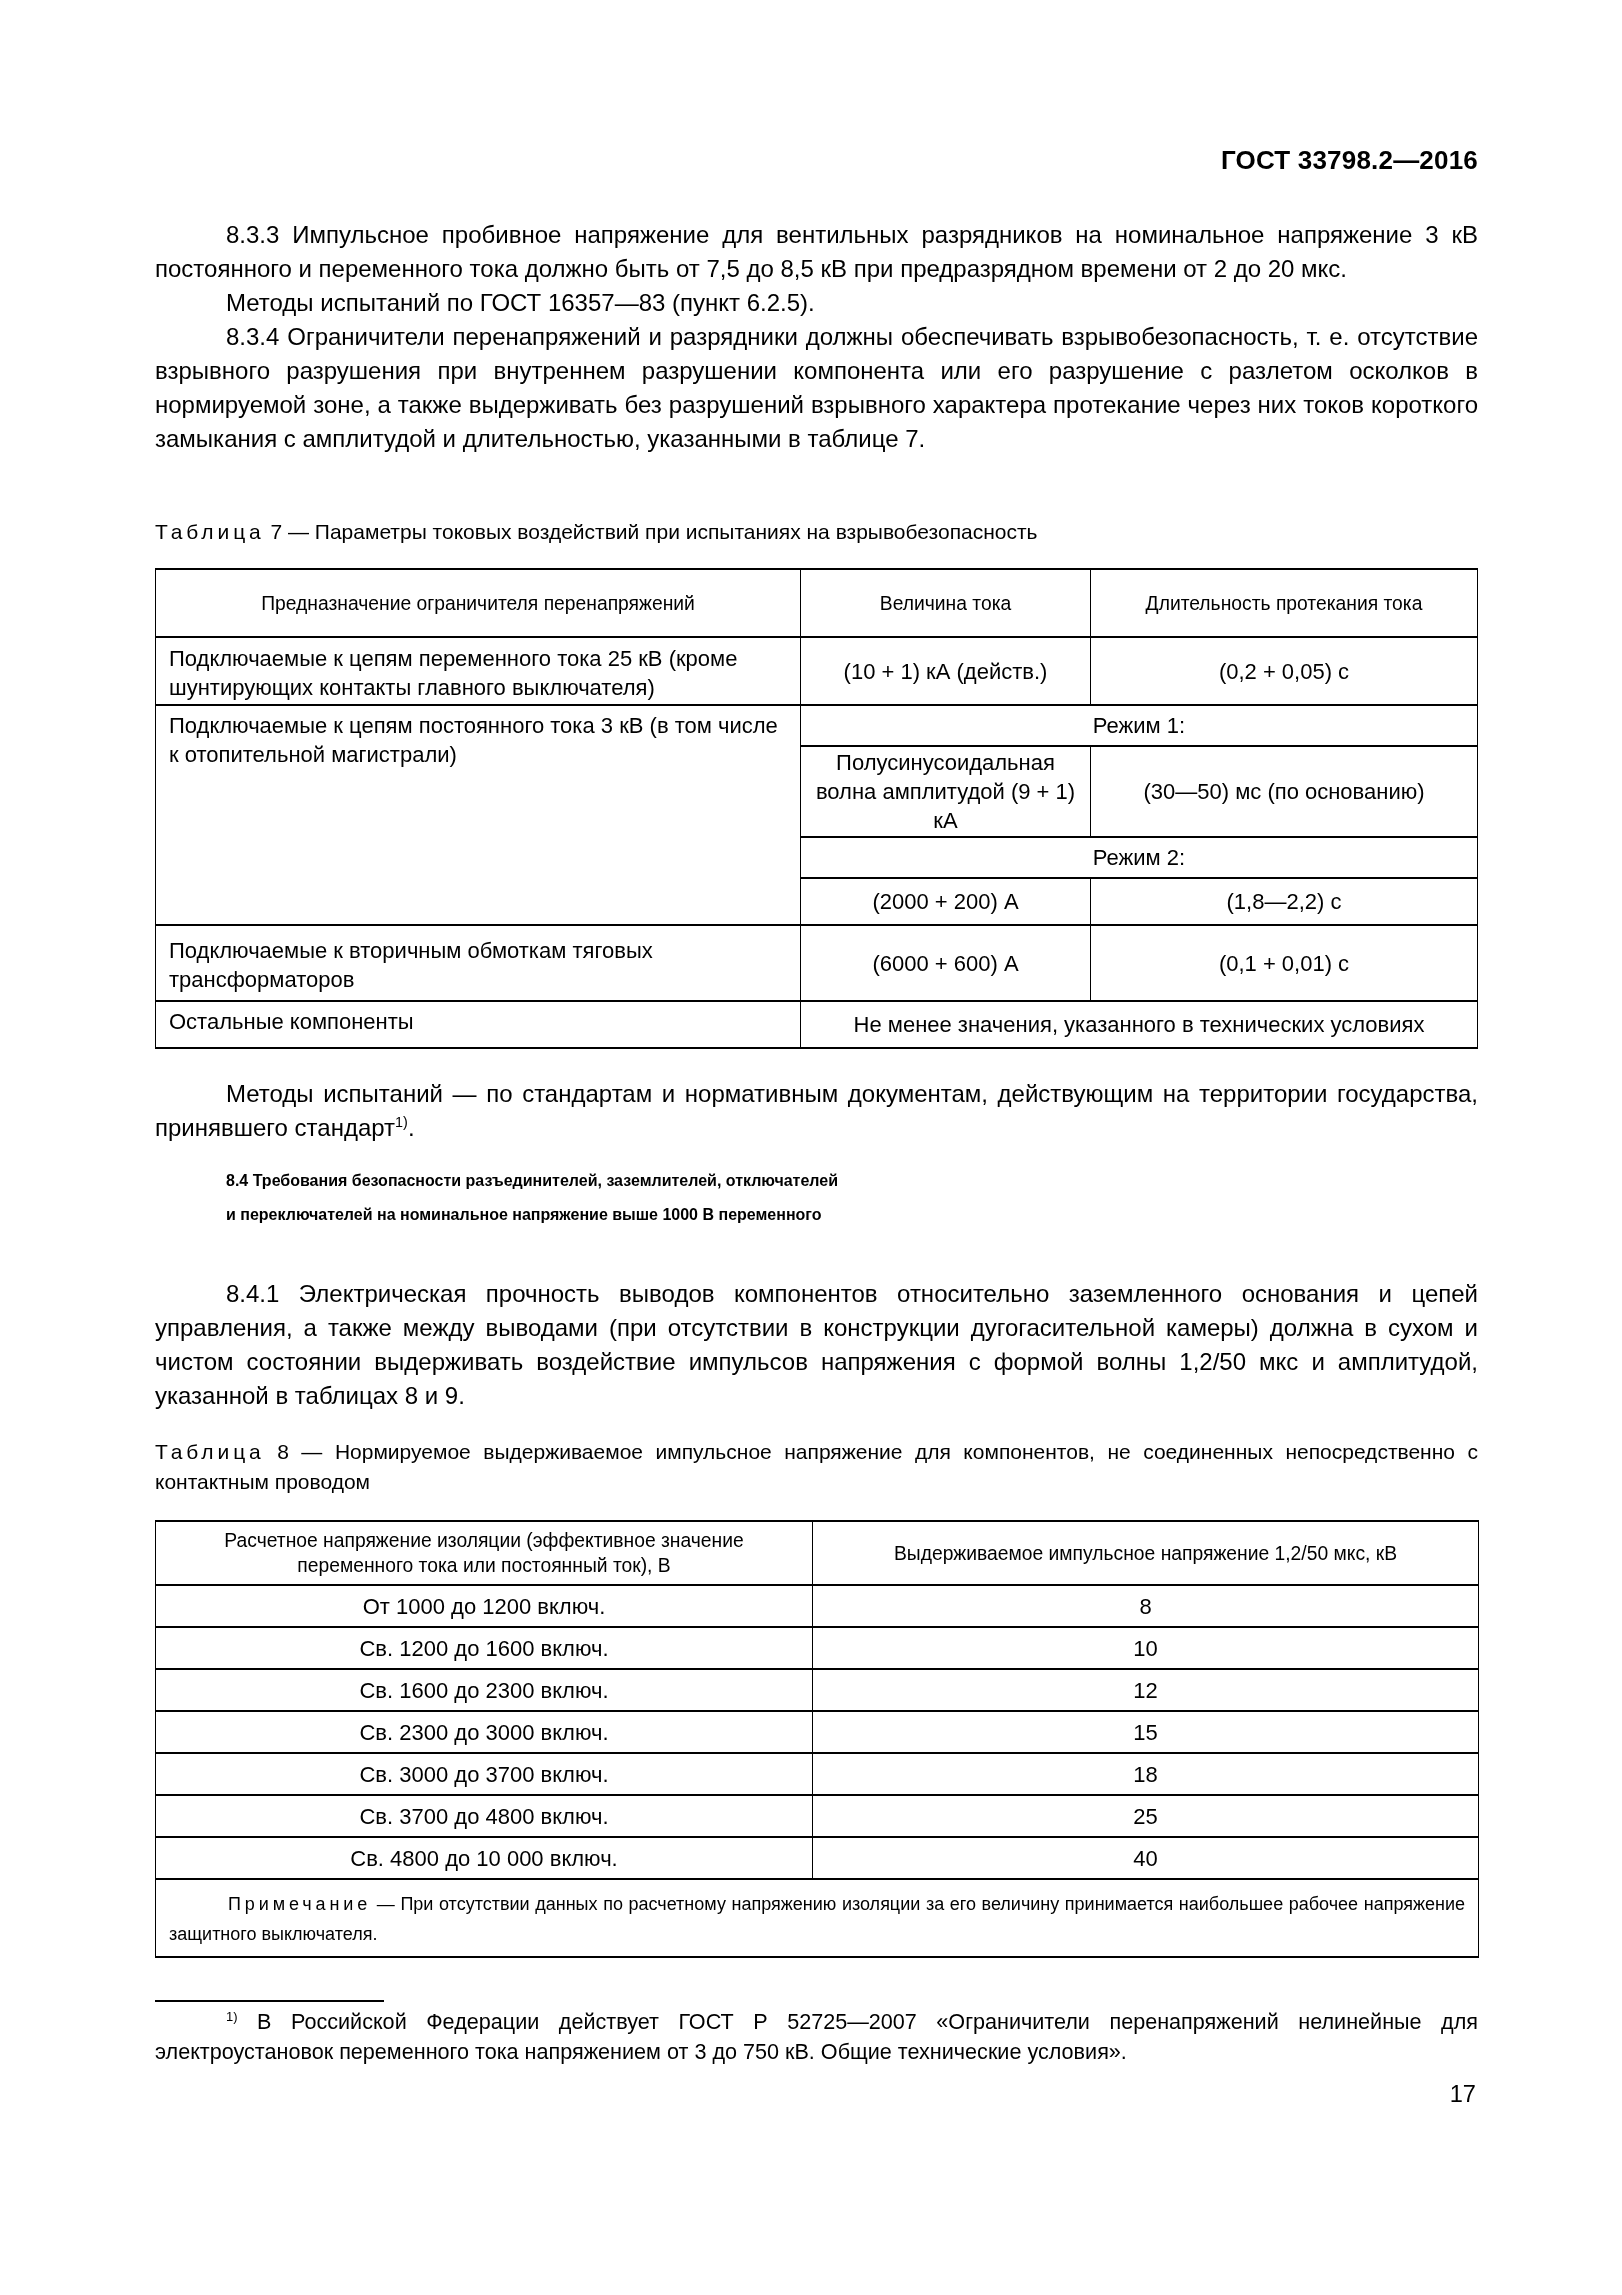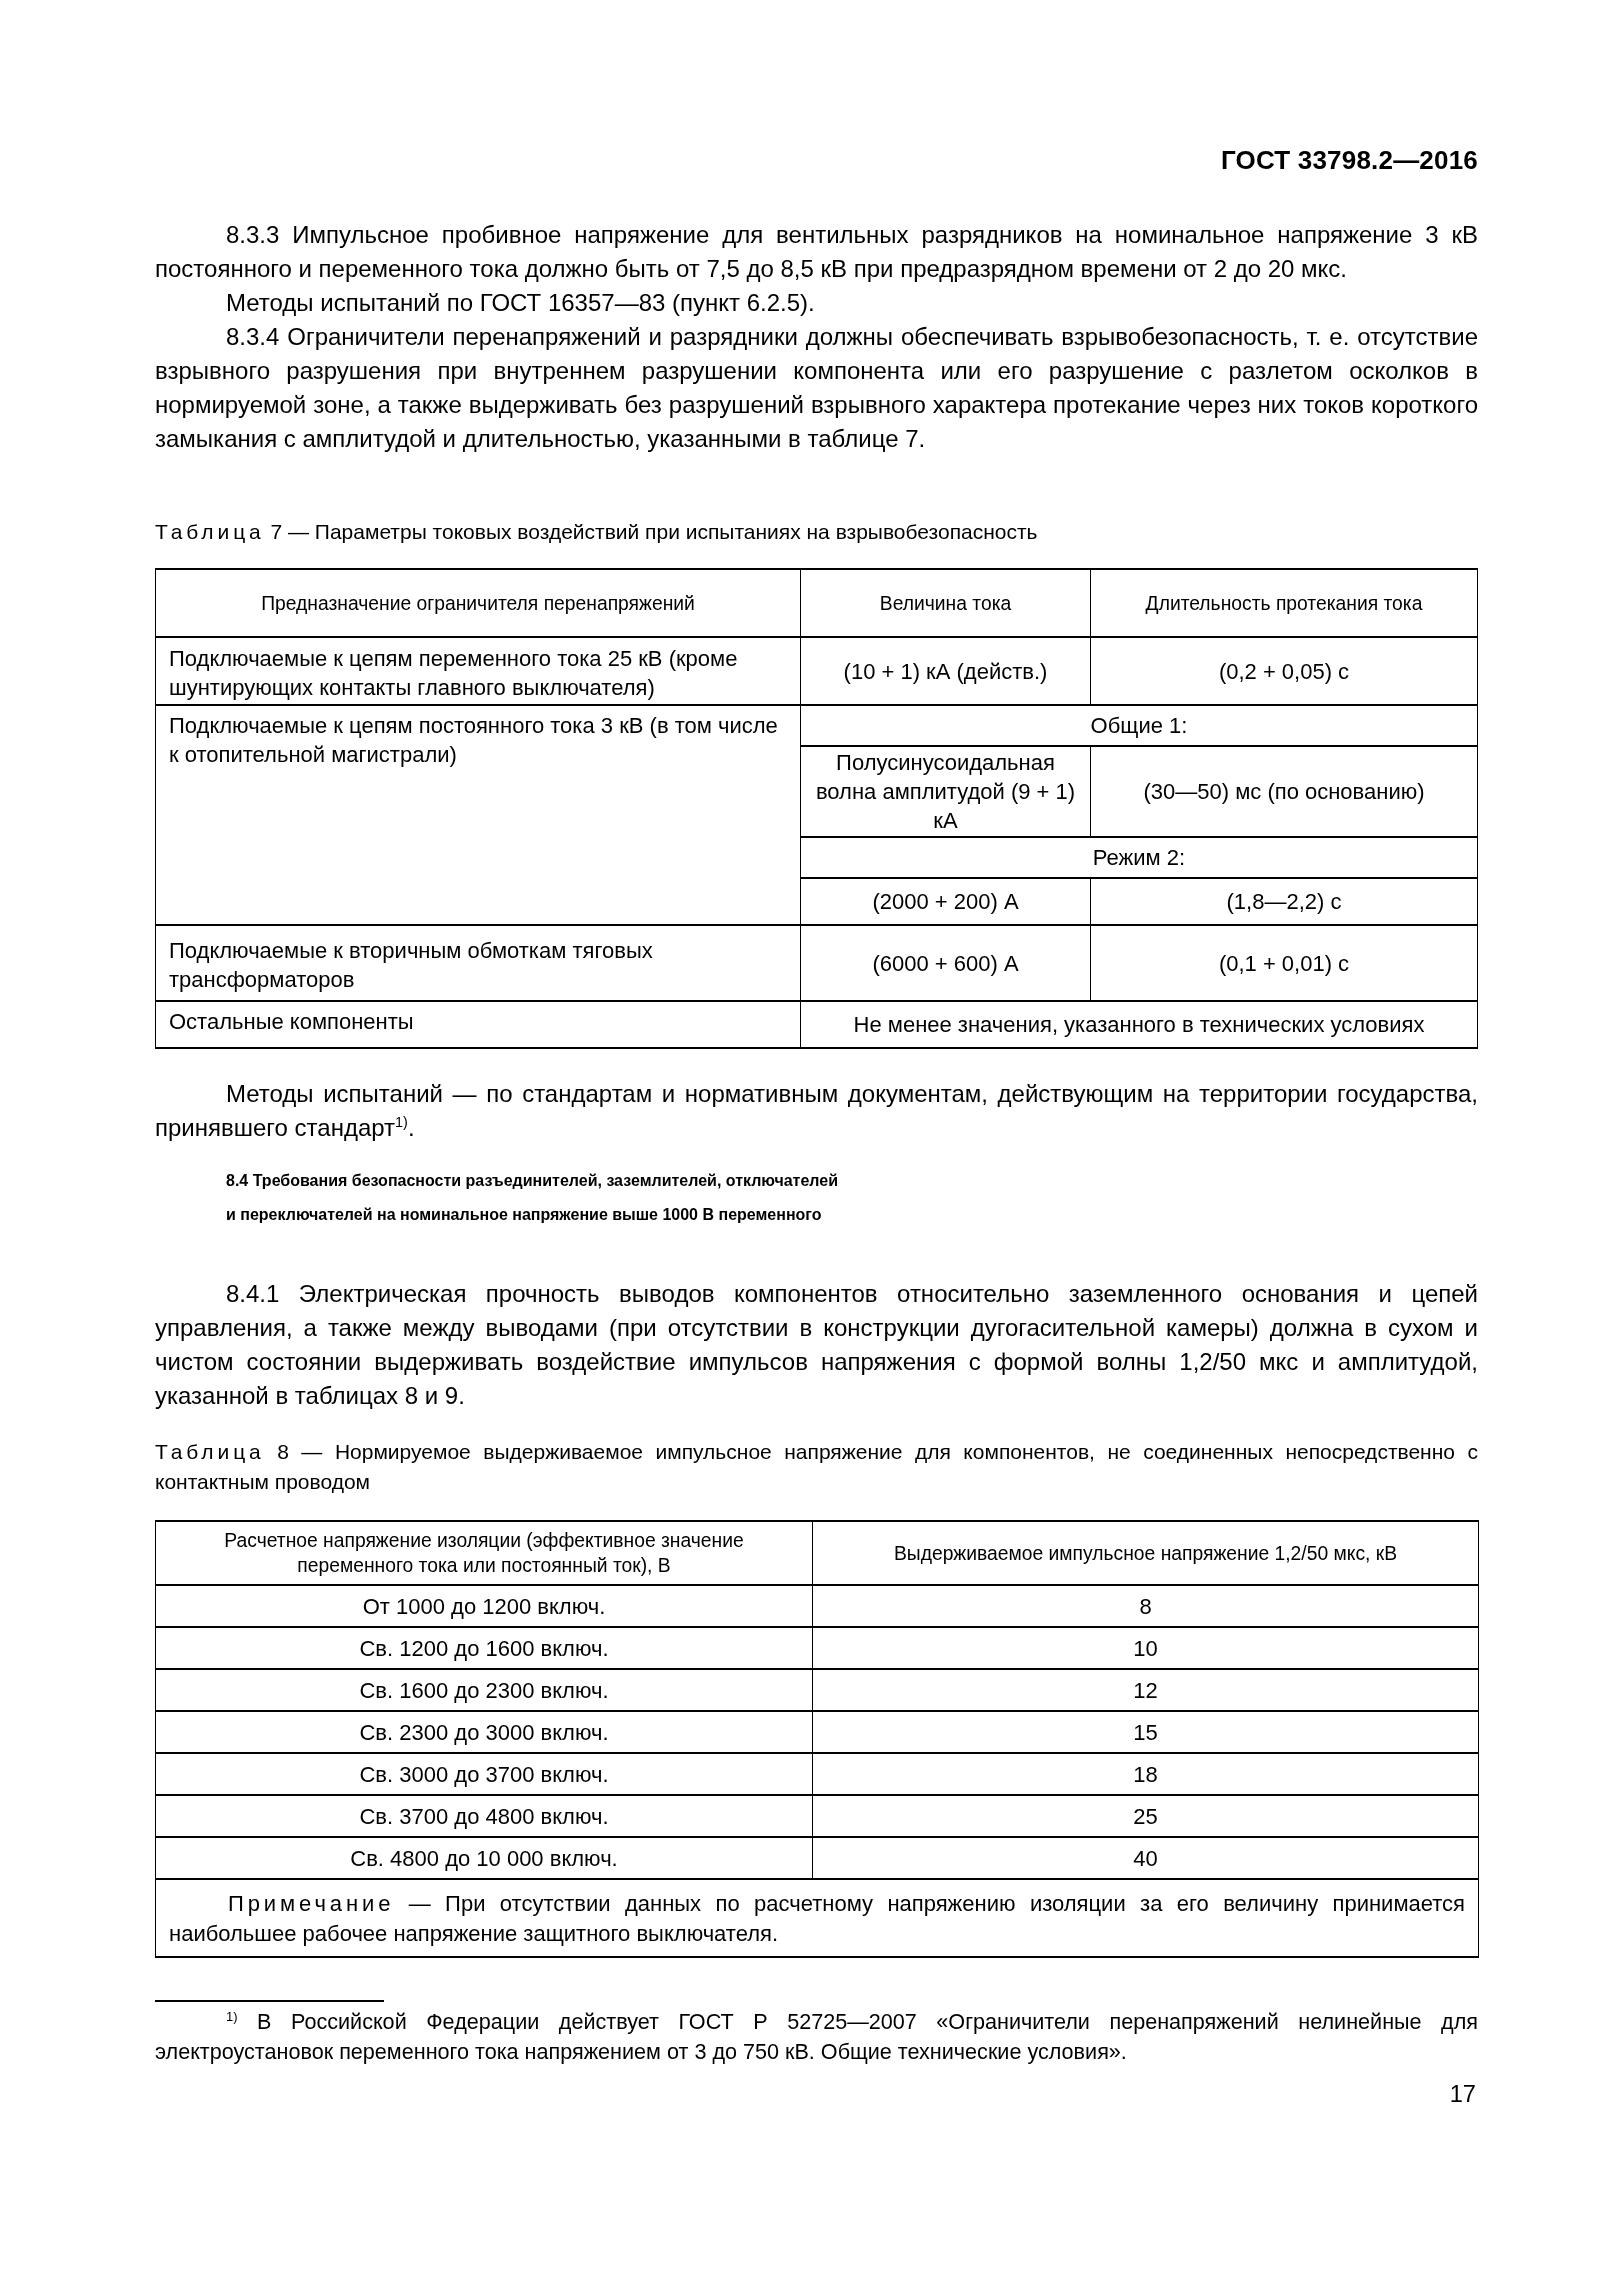--- a/index.html
+++ b/index.html
@@ -28,21 +28,21 @@
     font-size: 22px; line-height: 29px; table-layout: fixed;
   }
   table.gost td {
     border: 1.6px solid #000; padding: 1px 13px; vertical-align: middle; text-align: center;
   }
   table.gost td.left { text-align: left; vertical-align: top; padding-top: 5.2px; }
   table.gost tr.head td { font-size: 19.3px; line-height: 25px; border-top: 2.6px solid #000; }
   table.gost tr.head td { border-bottom: 2.6px double #000; }
   table.gost tr.thick td { border-top: 2.6px solid #000; }
   table.gost tr.last td { border-bottom: 2.6px solid #000; }
-  table.gost td.note { text-align: justify; text-align-last: left; padding: 9.2px 13px 6.5px 13px; font-size: 22px; line-height: 30px; }
+  table.gost td.note { text-align: justify; text-align-last: left; padding: 9.2px 13px 6.5px 13px; font-size: 18px; line-height: 30px; }
   .footnote-rule { left: 155px; top: 2000px; width: 229px; height: 2px; background: #000; }
   .footnote { left: 155px; top: 2007px; width: 1323px; font-size: 21.6px; line-height: 30px; text-align: justify; text-align-last: left; }
   sup { font-size: 60%; line-height: 0; vertical-align: super; }
   .page-number { right: 147px; top: 2081px; font-size: 23.6px; }
 </style>
 </head>
 <body>
 
 <div class="abs doc-header">ГОСТ 33798.2—2016</div>
 
@@ -68,21 +68,21 @@
     <td>Величина тока</td>
     <td>Длительность протекания тока</td>
   </tr>
   <tr class="thick" style="height:68px;">
     <td class="left" style="vertical-align:middle;">Подключаемые к цепям переменного тока 25 кВ (кроме шунтирующих контакты главного выключателя)</td>
     <td>(10 + 1) кА (действ.)</td>
     <td>(0,2 + 0,05) с</td>
   </tr>
   <tr class="thick" style="height:41px;">
     <td class="left" rowspan="4">Подключаемые к цепям постоянного тока 3 кВ (в том числе к отопительной магистрали)</td>
-    <td colspan="2">Общие 1:</td>
+    <td colspan="2">Режим 1:</td>
   </tr>
   <tr class="thick" style="height:71px;">
     <td>Полусинусоидальная волна амплитудой (9 + 1) кА</td>
     <td>(30—50) мс (по основанию)</td>
   </tr>
   <tr class="thick" style="height:41px;">
     <td colspan="2">Режим 2:</td>
   </tr>
   <tr class="thick" style="height:47px;">
     <td>(2000 + 200) А</td>

